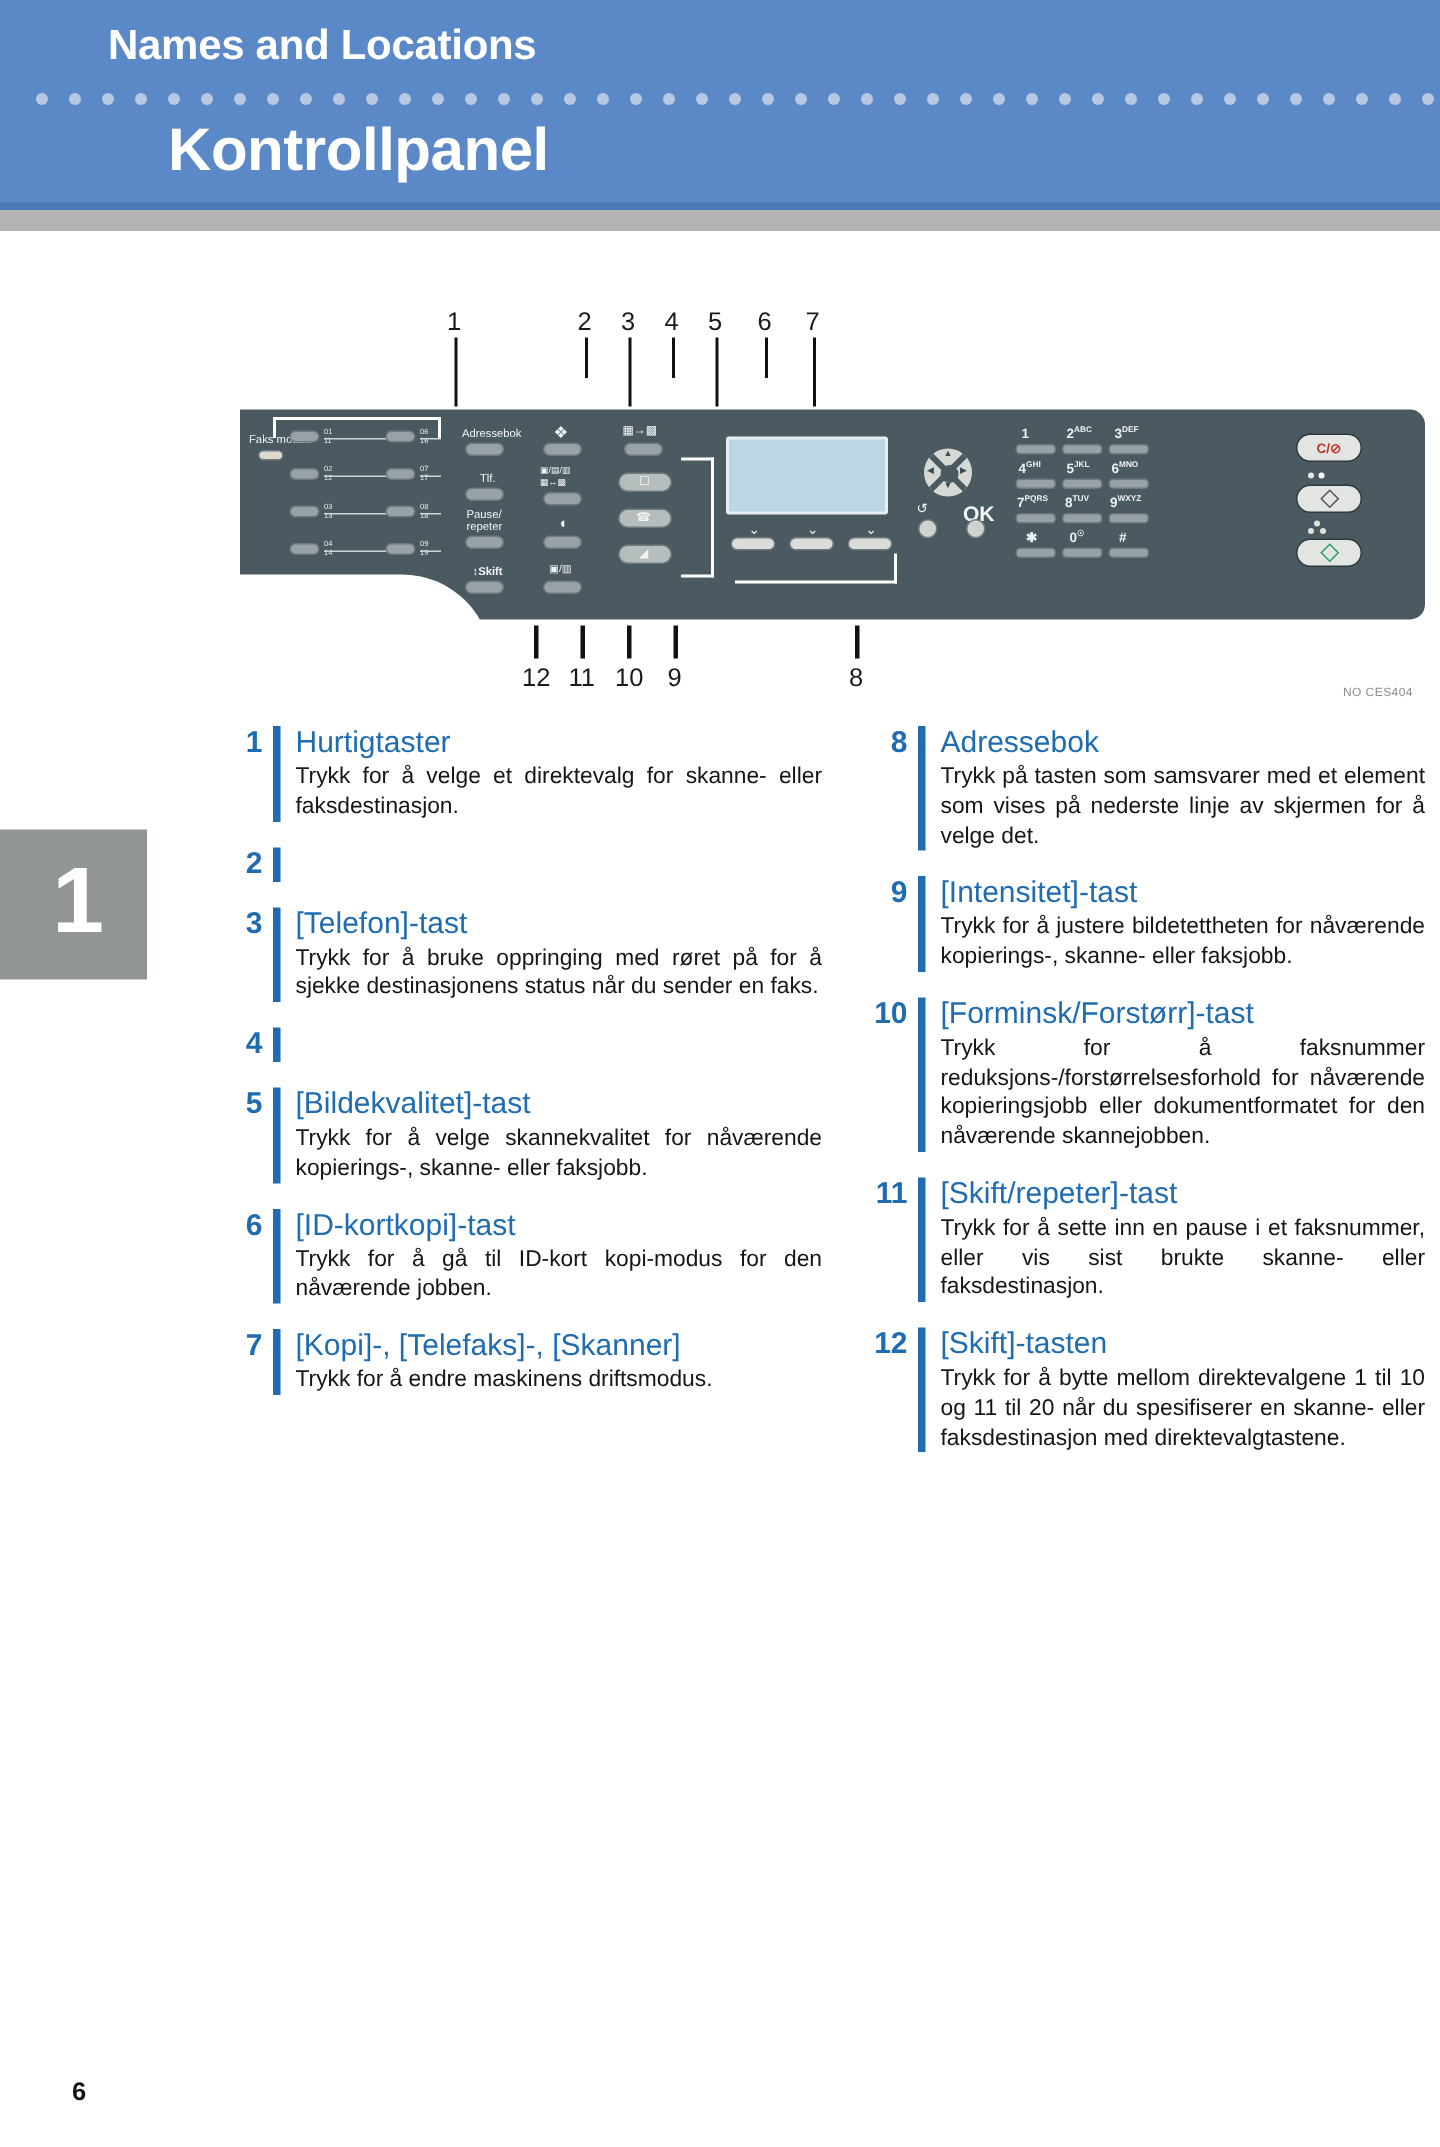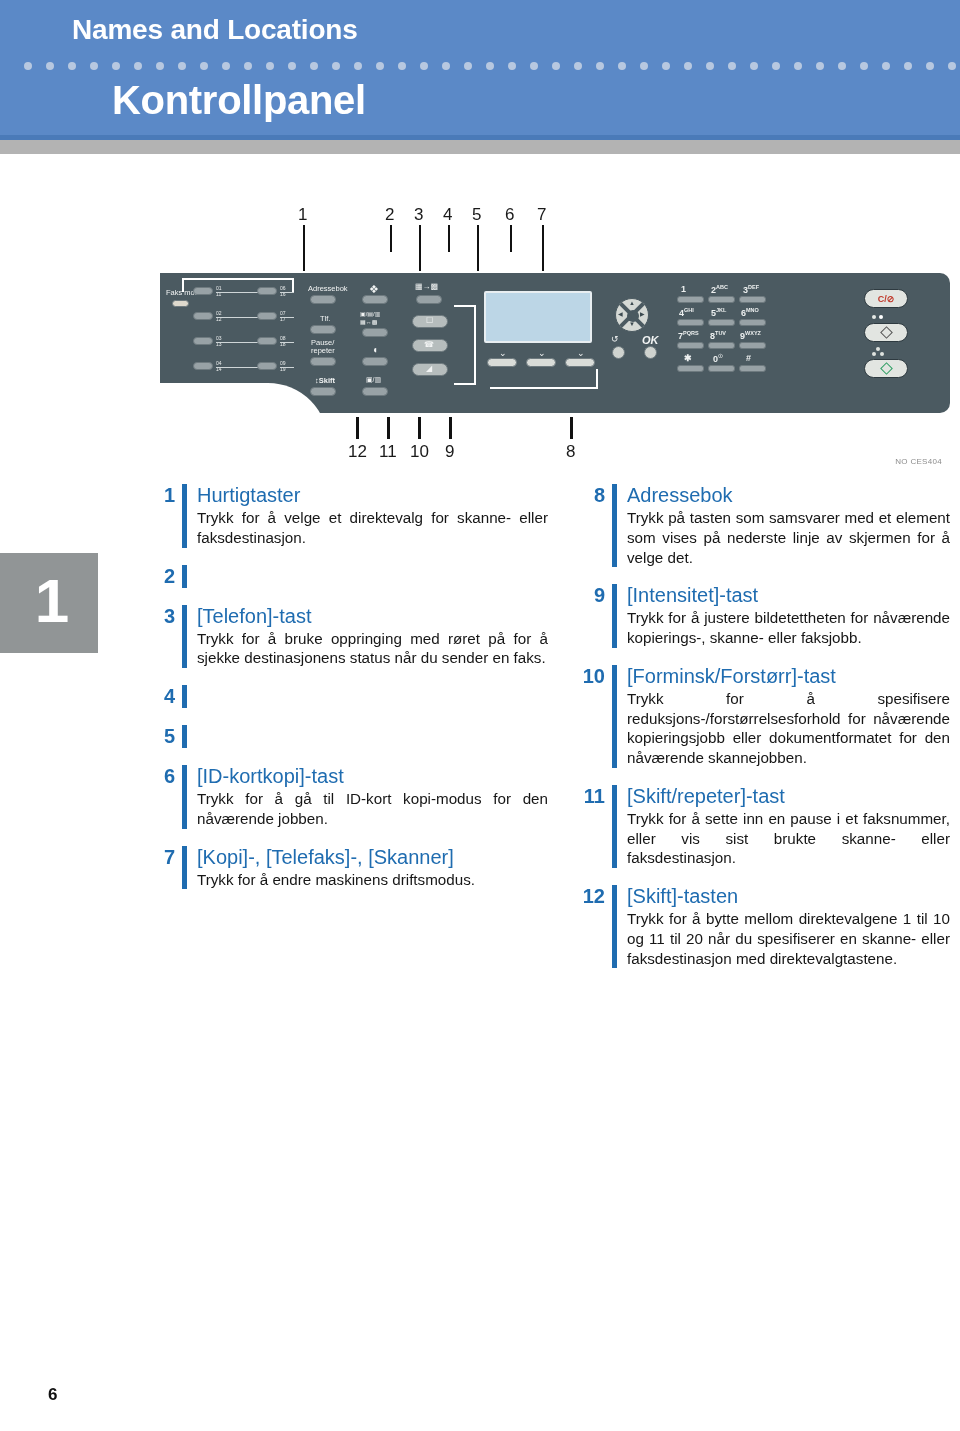--- a/index.html
+++ b/index.html
@@ -345,21 +345,21 @@
       <div class="nav-pad" style="left:455px; top:25px;"></div>
       <div class="nav-cross-a" style="left:470px; top:26px; width:4px; height:32px; transform:rotate(45deg); transform-origin:center;"></div>
       <div class="nav-cross-b" style="left:470px; top:26px; width:4px; height:32px; transform:rotate(-45deg); transform-origin:center;"></div>
       <div class="lbl" style="left:469px; top:27px; font-size:6px; color:#3c4a50;">▲</div>
       <div class="lbl" style="left:469px; top:48px; font-size:6px; color:#3c4a50;">▼</div>
       <div class="lbl" style="left:458px; top:38px; font-size:6px; color:#3c4a50;">◀</div>
       <div class="lbl" style="left:480px; top:38px; font-size:6px; color:#3c4a50;">▶</div>
 
       <div class="lbl" style="left:451px; top:62px; font-size:9px;">↺</div>
       <div class="key round" style="left:452px; top:73px; width:13px; height:13px;"></div>
-      <div class="lbl b" style="left:482px; top:62px; font-size:11px;font-style:italic;">OK</div>
+      <div class="lbl b" style="left:482px; top:62px; font-size:14px;">OK</div>
       <div class="key round" style="left:484px; top:73px; width:13px; height:13px;"></div>
 
       <div class="kp-lbl" style="left:521px; top:12px;">1</div>
       <div class="kp-lbl" style="left:551px; top:12px;">2<sup>ABC</sup></div>
       <div class="kp-lbl" style="left:583px; top:12px;">3<sup>DEF</sup></div>
       <div class="key" style="left:517px; top:23px; width:27px; height:7px; border-radius:3px;"></div>
       <div class="key" style="left:548px; top:23px; width:27px; height:7px; border-radius:3px;"></div>
       <div class="key" style="left:579px; top:23px; width:27px; height:7px; border-radius:3px;"></div>
 
       <div class="kp-lbl" style="left:519px; top:35px;">4<sup>GHI</sup></div>
@@ -442,20 +442,24 @@
             <p>Trykk for å bruke oppringing med røret på for å sjekke destinasjonens status når du sender en faks.</p>
           </div>
         </div>
         <div class="entry">
           <div class="num">4</div>
           <div class="bar"></div>
         </div>
         <div class="entry">
           <div class="num">5</div>
           <div class="bar"></div>
+          <div class="body">
+            <h3>[Bildekvalitet]-tast</h3>
+            <p>Trykk for å velge skannekvalitet for nåværende kopierings-, skanne- eller faksjobb.</p>
+          </div>
         </div>
         <div class="entry">
           <div class="num">6</div>
           <div class="bar"></div>
           <div class="body">
             <h3>[ID-kortkopi]-tast</h3>
             <p>Trykk for å gå til ID-kort kopi-modus for den nåværende jobben.</p>
           </div>
         </div>
         <div class="entry">
@@ -482,21 +486,21 @@
           <div class="body">
             <h3>[Intensitet]-tast</h3>
             <p>Trykk for å justere bildetettheten for nåværende kopierings-, skanne- eller faksjobb.</p>
           </div>
         </div>
         <div class="entry">
           <div class="num">10</div>
           <div class="bar"></div>
           <div class="body">
             <h3>[Forminsk/Forstørr]-tast</h3>
-            <p>Trykk for å spesifisere reduksjons-/forstørrelsesforhold for nåværende kopieringsjobb eller dokumentformatet for den nåværende skannejobben.</p>
+            <p>Trykk for å faksnummer reduksjons-/forstørrelsesforhold for nåværende kopieringsjobb eller dokumentformatet for den nåværende skannejobben.</p>
           </div>
         </div>
         <div class="entry">
           <div class="num">11</div>
           <div class="bar"></div>
           <div class="body">
             <h3>[Skift/repeter]-tast</h3>
             <p>Trykk for å sette inn en pause i et faksnummer, eller vis sist brukte skanne- eller faksdestinasjon.</p>
           </div>
         </div>

